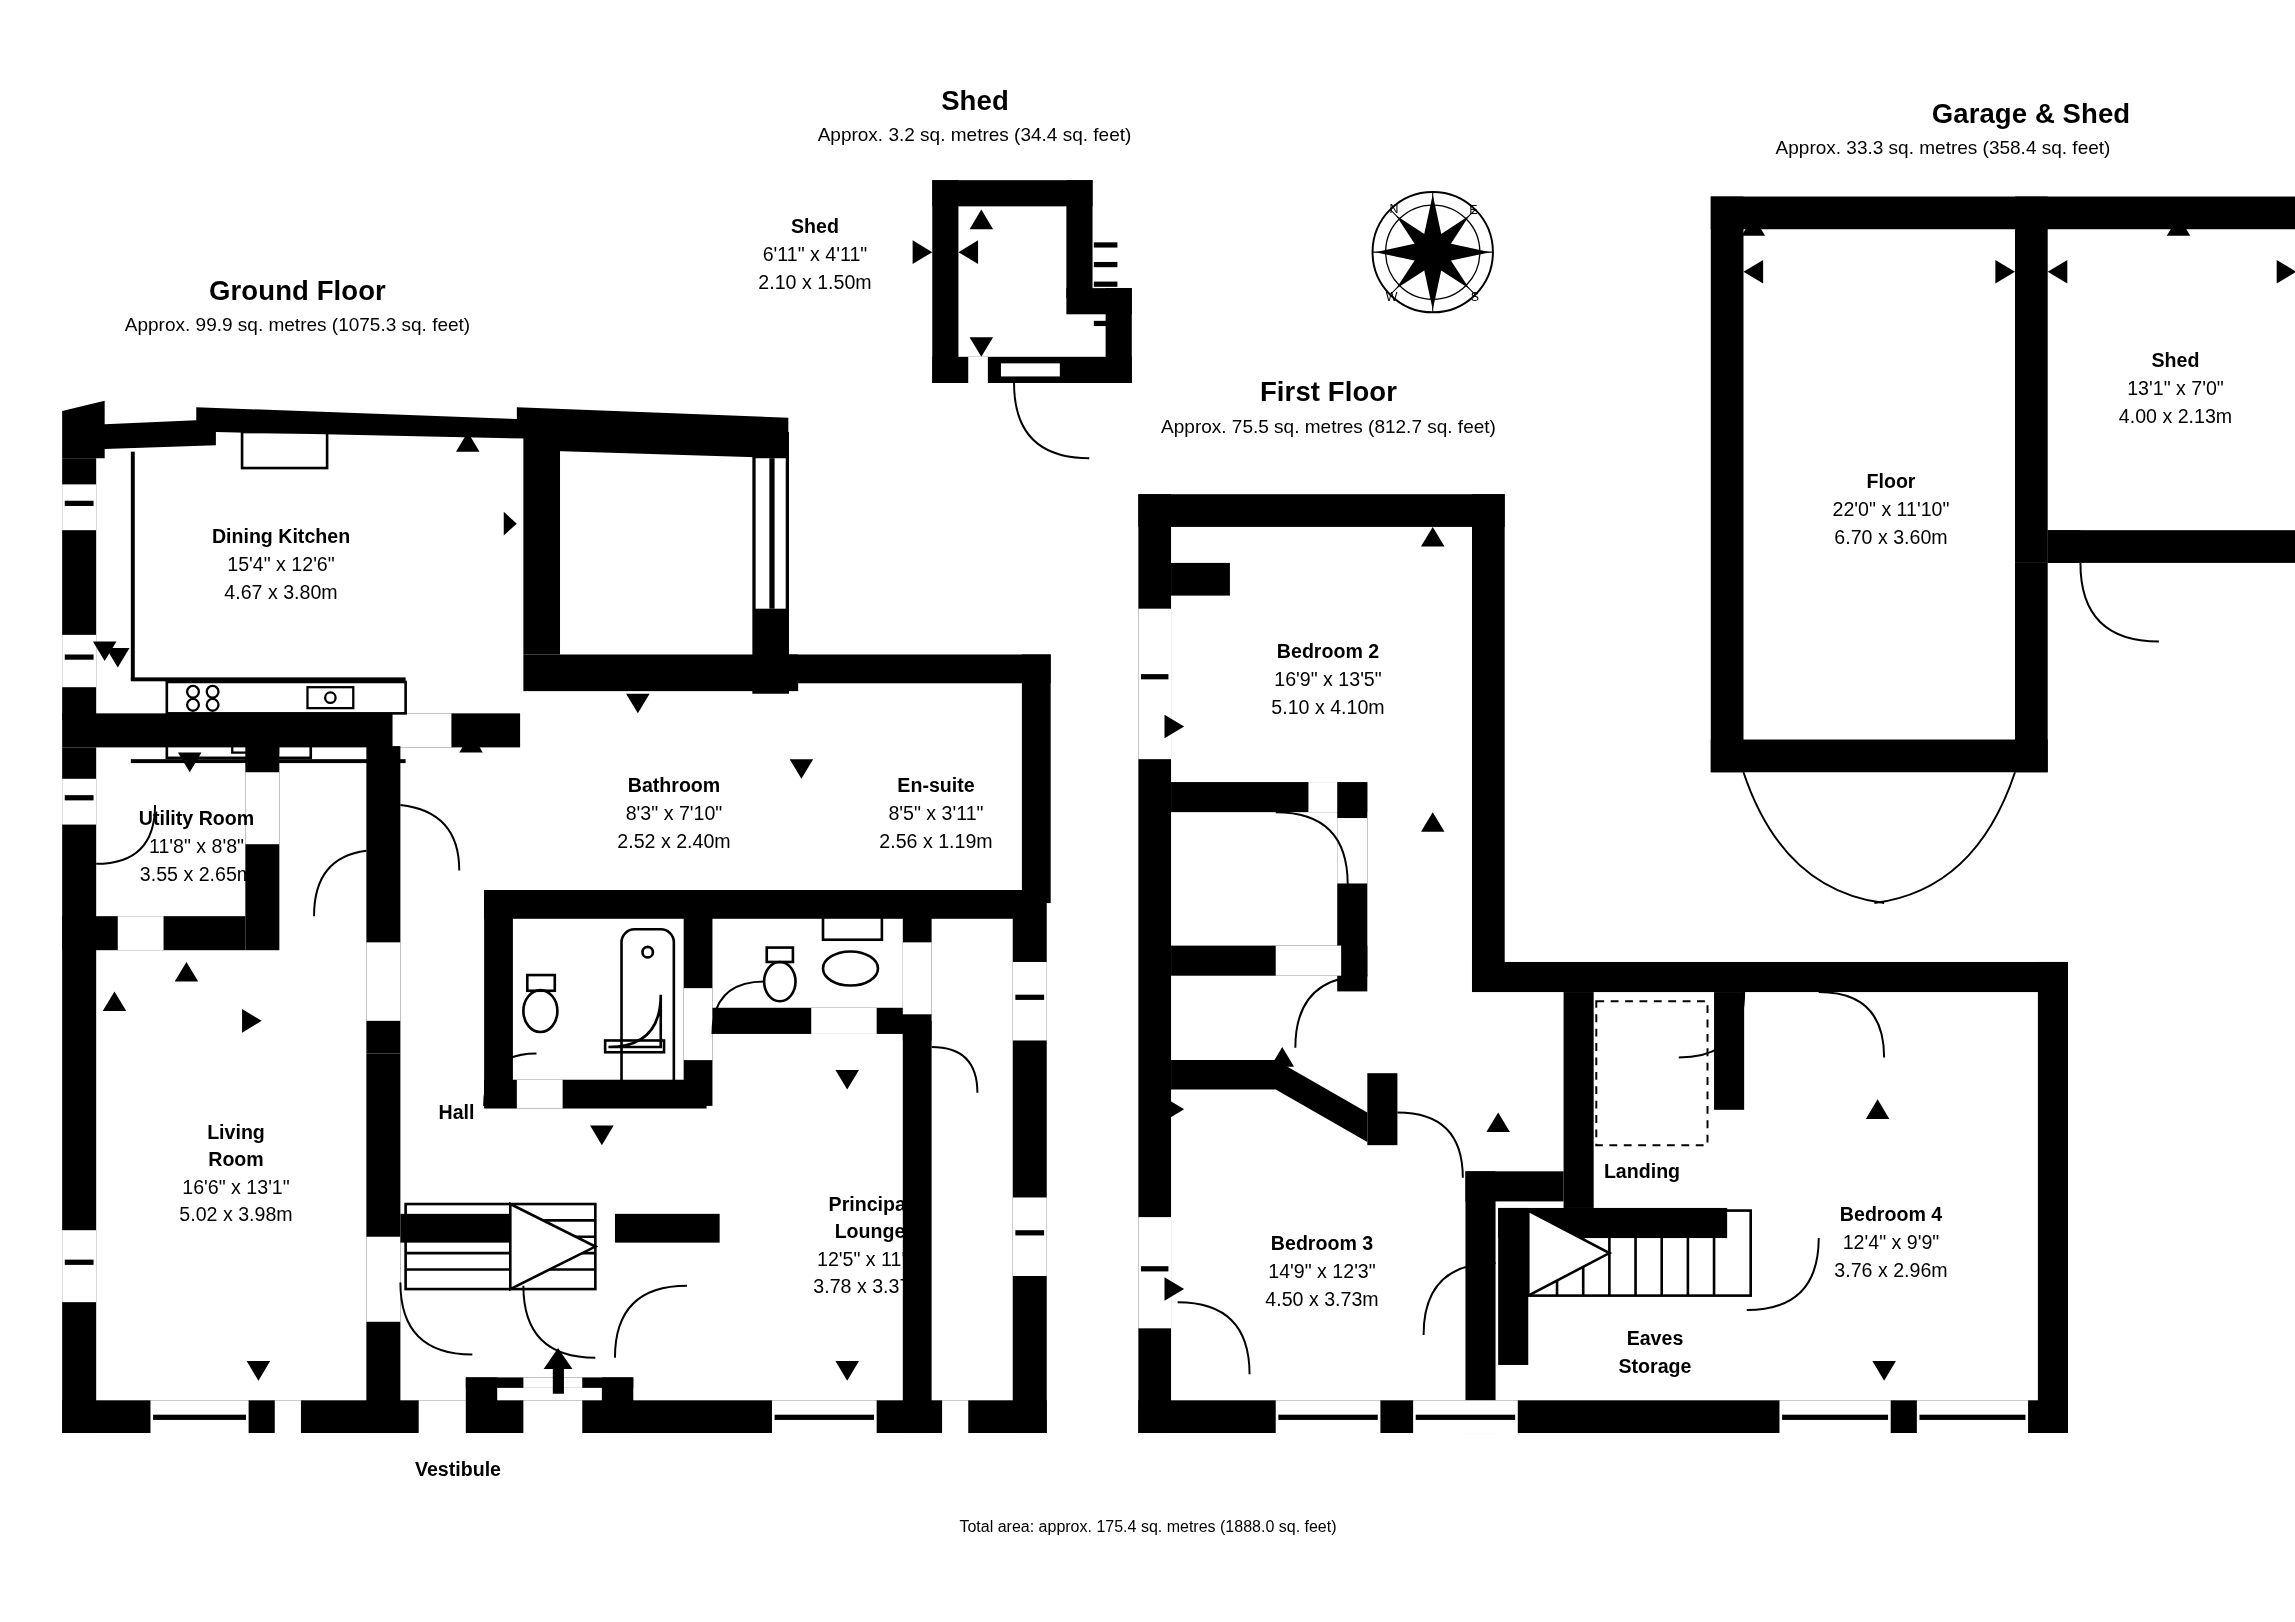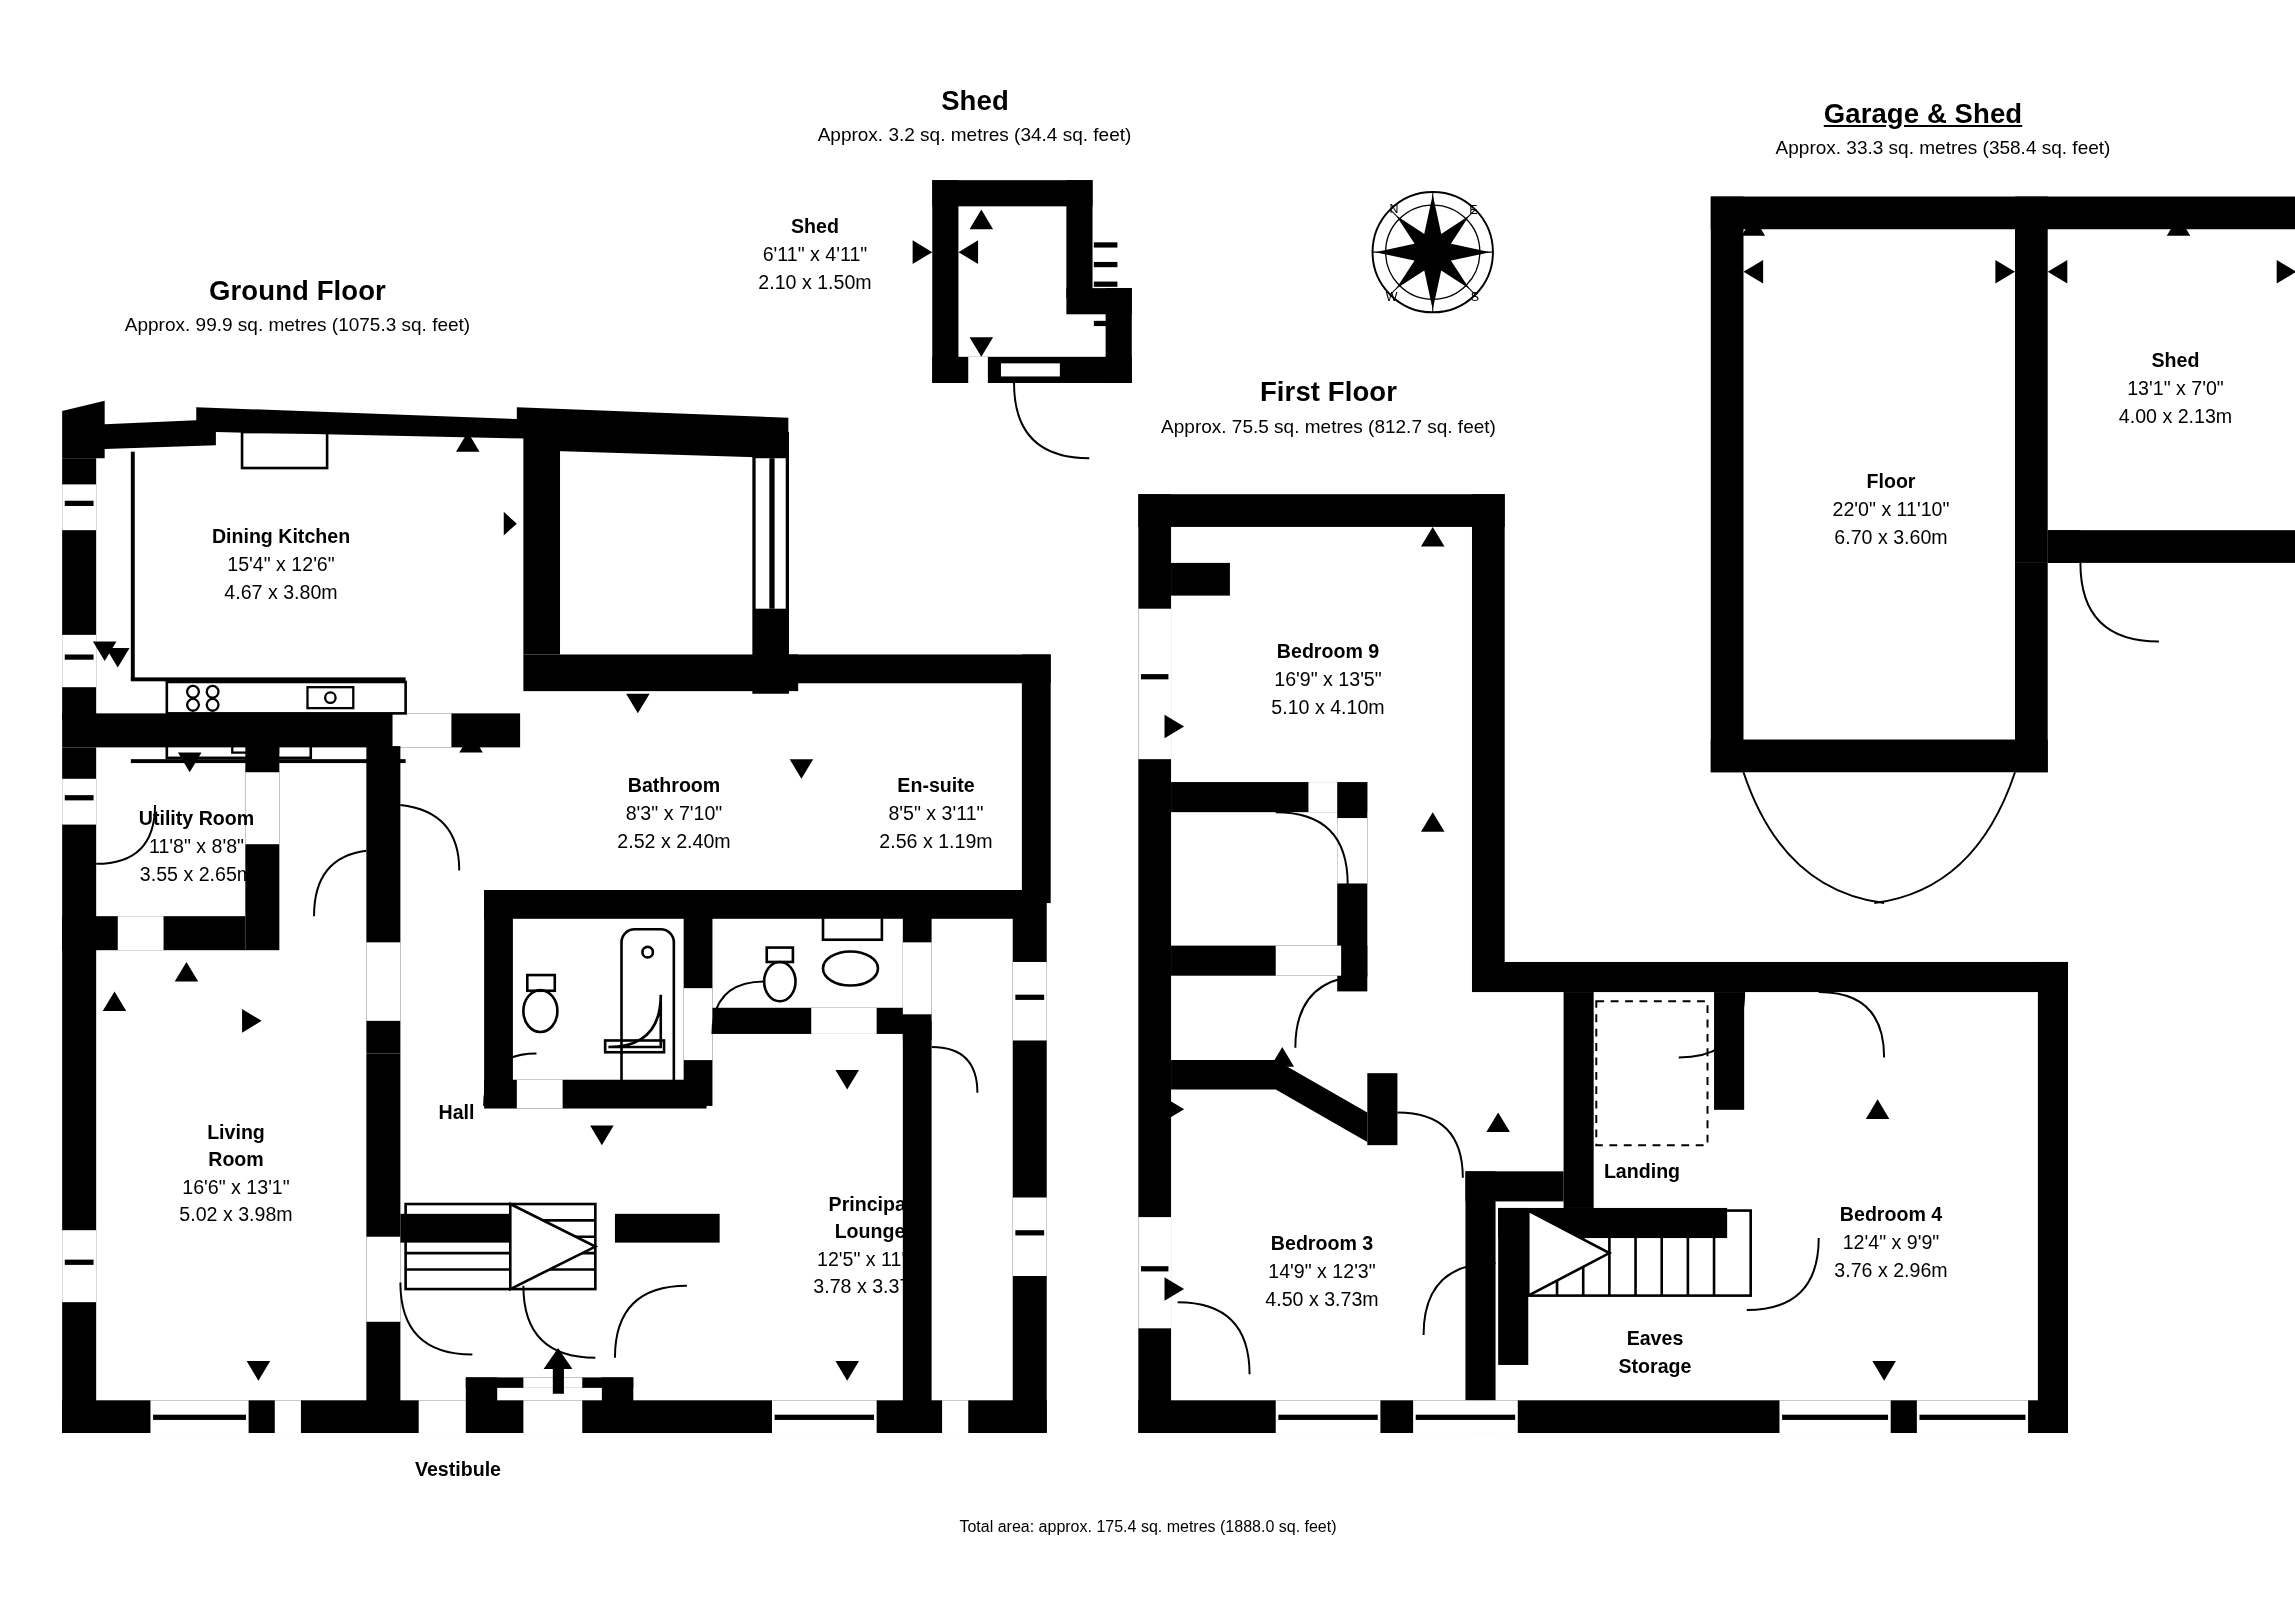--- a/index.html
+++ b/index.html
@@ -79,21 +79,21 @@
 
   <div class="plan-title" style="left:85px; top:275px; width:425px;">Ground Floor</div>
   <div class="plan-sub" style="left:85px; top:314px; width:425px;">Approx. 99.9 sq. metres (1075.3 sq. feet)</div>
 
   <div class="plan-title" style="left:818px; top:85px; width:314px;">Shed</div>
   <div class="plan-sub" style="left:739px; top:124px; width:471px;">Approx. 3.2 sq. metres (34.4 sq. feet)</div>
 
   <div class="plan-title" style="left:1132px; top:376px; width:393px;">First Floor</div>
   <div class="plan-sub" style="left:1034px; top:416px; width:589px;">Approx. 75.5 sq. metres (812.7 sq. feet)</div>
 
-  <div class="plan-title" style="left:1694px; top:98px; width:458px;text-decoration:underline;">Garage &amp; Shed</div>
+  <div class="plan-title" style="left:1802px; top:98px; width:458px;">Garage &amp; Shed</div>
   <div class="plan-sub" style="left:1642px; top:137px; width:602px;">Approx. 33.3 sq. metres (358.4 sq. feet)</div>
 
   <svg class="overlay" viewBox="0 0 3508 2480" xmlns="http://www.w3.org/2000/svg">
 
     <g>
 
       <path d="
         M 95 700
         L 95 635
         L 150 620
@@ -475,21 +475,21 @@
   <div class="plain-label" style="left:366px; top:1099px; width:131px;margin-left:25px;">Hall</div>
   <div class="plain-label" style="left:373px; top:1456px; width:170px;">Vestibule</div>
 
   <div class="room-label" style="left:707px; top:213px; width:216px; text-align:center;">
     <span class="rname">Shed</span>
     <span class="rdim">6'11" x 4'11"</span>
     <span class="rdim">2.10 x 1.50m</span>
   </div>
 
   <div class="room-label" style="left:1197px; top:638px; width:262px;">
-    <span class="rname">Bedroom 9</span>
+    <span class="rname">Bedroom 2</span>
     <span class="rdim">16'9" x 13'5"</span>
     <span class="rdim">5.10 x 4.10m</span>
   </div>
 
   <div class="room-label" style="left:1191px; top:1230px; width:262px;">
     <span class="rname">Bedroom 3</span>
     <span class="rdim">14'9" x 12'3"</span>
     <span class="rdim">4.50 x 3.73m</span>
   </div>
 

